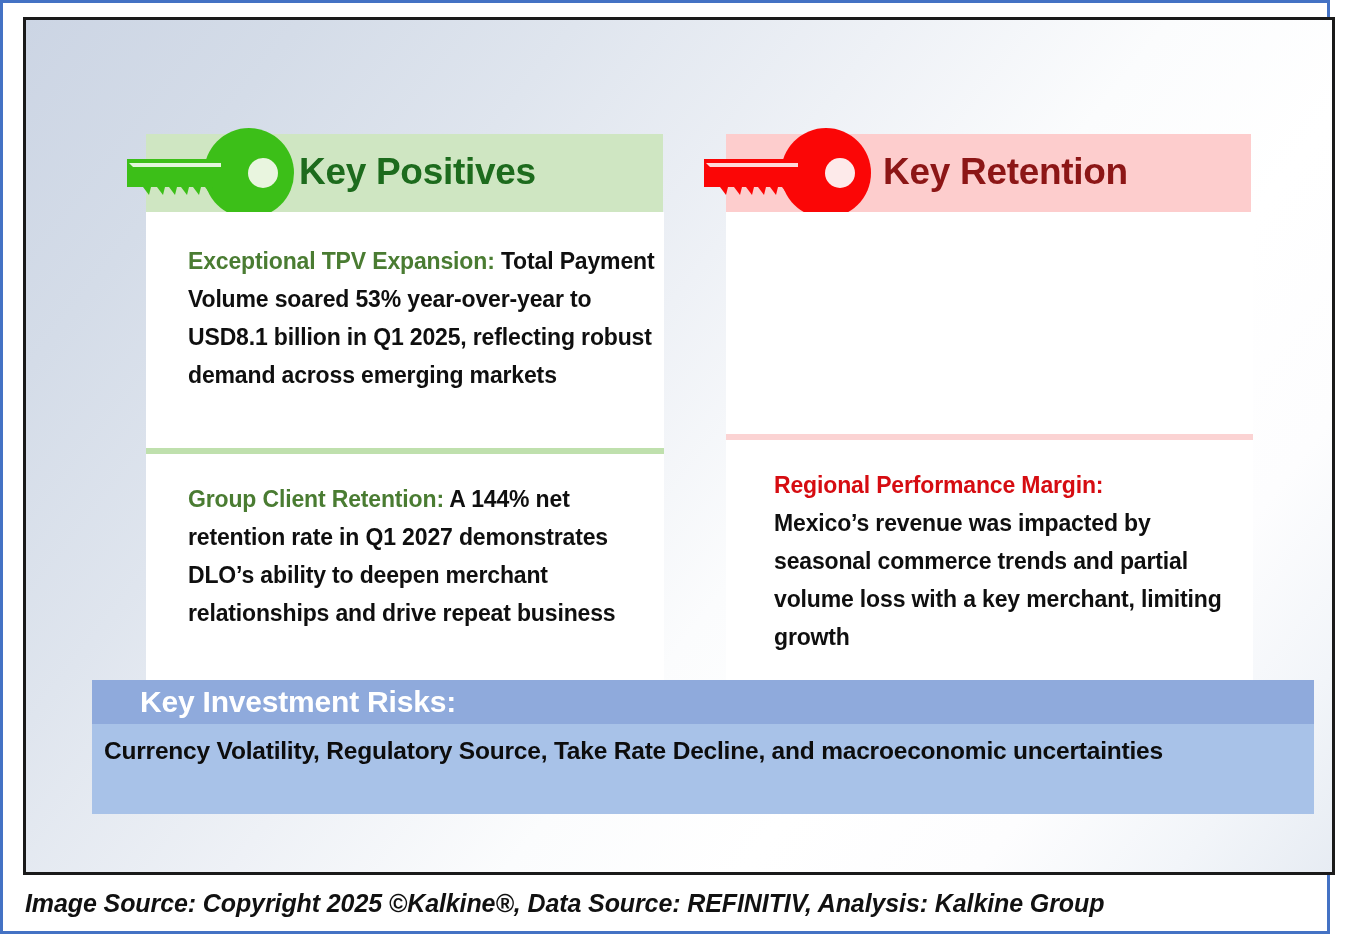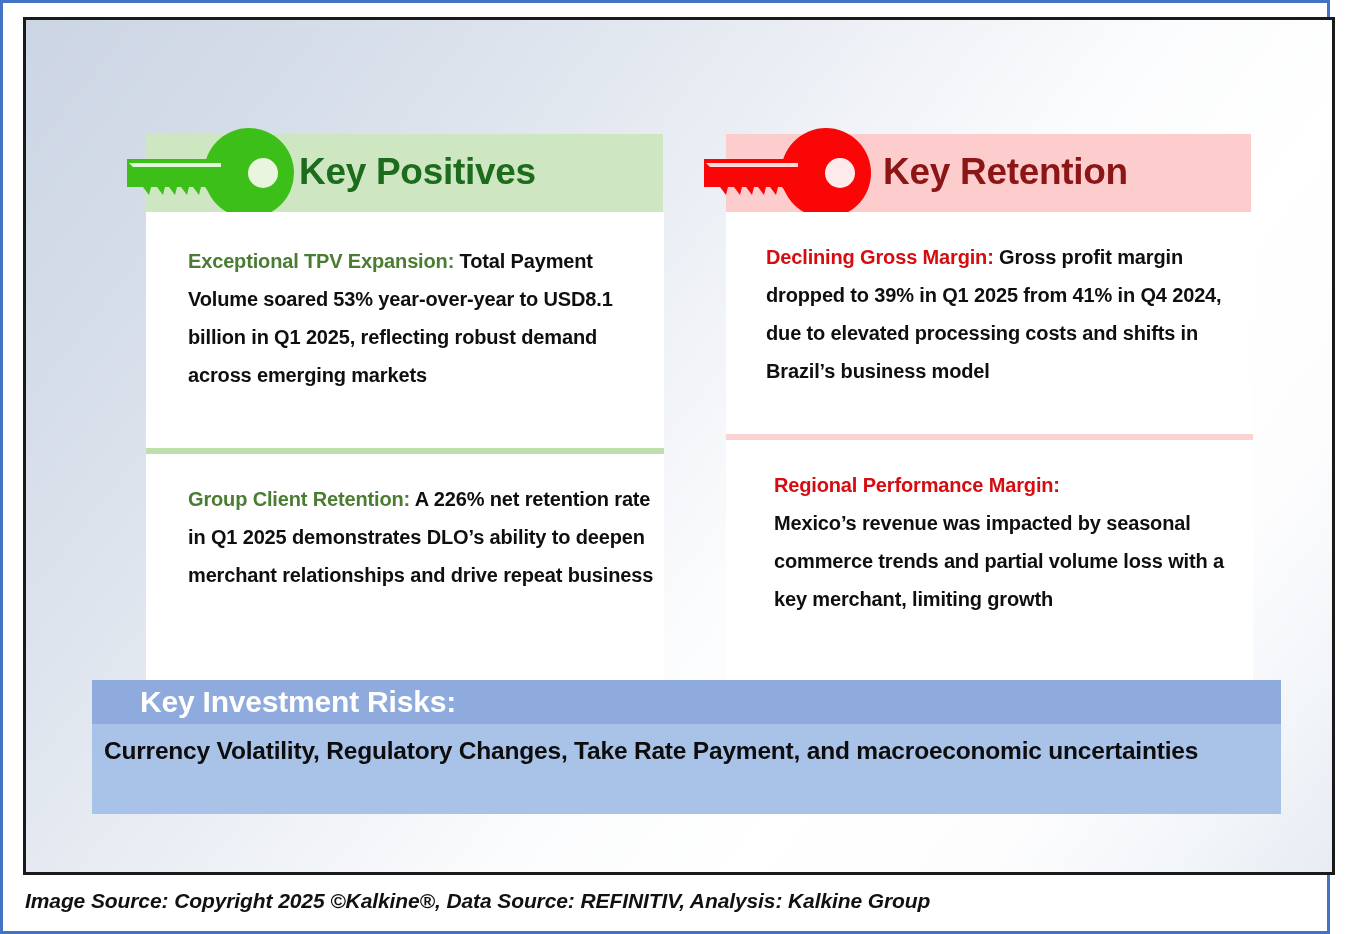--- a/index.html
+++ b/index.html
@@ -97,21 +97,21 @@
     width: 100%;
     height: 6px;
   }
   #pos-divider { top: 236px; background: #bfe0ad; }
   #neg-divider { top: 222px; background: #fbd3d3; }
 
   .item {
     position: absolute;
     left: 42px;
     right: 2px;
-    font-size: 20px;
+    font-size: 23px;
     line-height: 38px;
     font-weight: bold;
     color: #0f0f0f;
     letter-spacing: -0.15px;
   }
   .item .lead { font-weight: bold; }
   #pos-panel .item .lead { color: #4a7c32; }
   #neg-panel .item .lead { color: #d60c11; }
 
   #pos-item-1 { top: 30px; }
@@ -120,20 +120,21 @@
   #neg-item-2 { top: 254px; left: 48px; }
   #neg-item-2 .lead { display: block; }
 
   
   #risks {
     position: absolute;
     left: 66px;
     top: 660px;
     width: 1189px;
     height: 134px;
+    padding-left: 33px;
   }
   #risks .risks-head {
     position: absolute;
     left: 0;
     top: 0;
     width: 100%;
     height: 44px;
     background: #8faadc;
   }
   #risks .risks-head-label {
@@ -167,21 +168,21 @@
     letter-spacing: -0.2px;
   }
 
   
   #caption {
     position: absolute;
     left: 22px;
     top: 886px;
     font-style: italic;
     font-weight: bold;
-    font-size: 21px;
+    font-size: 25px;
     color: #111111;
     font-family: "Liberation Sans Narrow", "Liberation Sans", sans-serif;
     letter-spacing: -0.1px;
     white-space: nowrap;
   }
 </style>
 </head>
 <body>
 
 <div id="slide">
@@ -222,41 +223,38 @@
     </div>
 
     <div class="panel" id="pos-panel">
       <div class="divider" id="pos-divider"></div>
 
       <div class="item" id="pos-item-1">
         <span class="lead">Exceptional TPV Expansion:</span><span> Total Payment Volume soared 53% year-over-year to USD8.1 billion in Q1 2025, reflecting robust demand across emerging markets</span>
       </div>
 
       <div class="item" id="pos-item-2">
-        <span class="lead">Group Client Retention:</span><span> A 226% net retention rate in Q1 2025 demonstrates DLO’s ability to deepen merchant relationships and drive repeat business</span>
+        <span class="lead">Group Client Retention:</span><span> A 144% net retention rate in Q1 2027 demonstrates DLO’s ability to deepen merchant relationships and drive repeat business</span>
       </div>
     </div>
 
     <div class="panel" id="neg-panel">
       <div class="divider" id="neg-divider"></div>
 
-      <div class="item" id="neg-item-1">
-        <span class="lead">Declining Gross Margin:</span><span> Gross profit margin dropped to 39% in Q1 2025 from 41% in Q4 2024, due to elevated processing costs and shifts in Brazil’s business model</span>
-      </div>
 
       <div class="item" id="neg-item-2">
         <span class="lead">Regional Performance Margin:</span><span>Mexico’s revenue was impacted by seasonal commerce trends and partial volume loss with a key merchant, limiting growth</span>
       </div>
     </div>
 
     <div id="risks">
       <div class="risks-head">
         <div class="risks-head-label">Key Investment Risks:</div>
       </div>
       <div class="risks-body">
-        <div class="risks-body-text">Currency Volatility, Regulatory Changes, Take Rate Payment, and macroeconomic uncertainties</div>
+        <div class="risks-body-text">Currency Volatility, Regulatory Source, Take Rate Decline, and macroeconomic uncertainties</div>
       </div>
     </div>
 
   </div>
 
   <div id="caption">Image Source: Copyright 2025 ©Kalkine®, Data Source: REFINITIV, Analysis: Kalkine Group</div>
 </div>
 
 </body></html>

